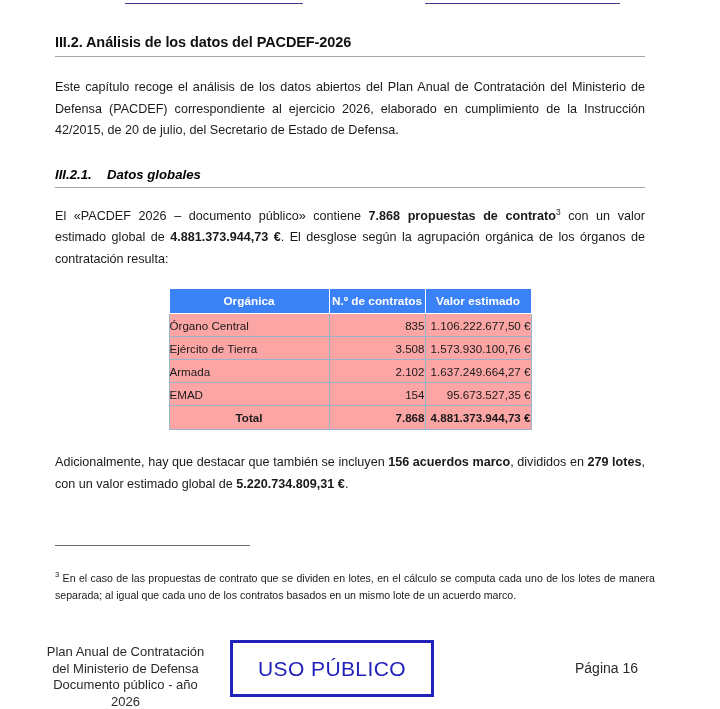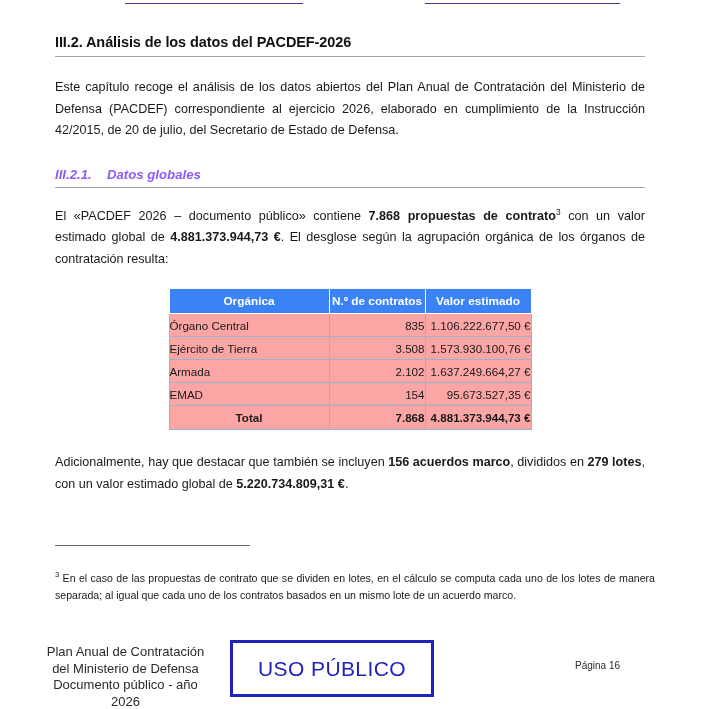--- a/index.html
+++ b/index.html
@@ -67,21 +67,21 @@
     border-bottom: 1.3px solid #a6a6a6;
     width: 100%;
     height: 0;
   }
   h3.sub-heading {
     font-size: 13.2px;
     font-weight: bold;
     font-style: italic;
     margin: 0;
     padding: 0 0 5px 0;
-    color: #8b5cf6;
+    color: #000000;
   }
   .sub-num { display: inline-block; min-width: 52px; }
 
   
   p.body {
     font-size: 12.6px;
     line-height: 21.5px;
     text-align: justify;
     margin: 0;
     color: #1a1a1a;
@@ -202,21 +202,21 @@
   .stamp-text {
     color: #2222bb;
     font-size: 21px;
     letter-spacing: 0.4px;
     font-family: "Liberation Sans", sans-serif;
   }
   .footer-right {
     position: absolute;
     left: 575px;
     top: 22px;
-    font-size: 10px;
+    font-size: 14px;
     color: #2b2b2b;
   }
 </style>
 </head>
 <body>
 
 <div class="toplinks">
   <a class="toplink left" href="#"></a>
   <a class="toplink right" href="#"></a>
 </div>

